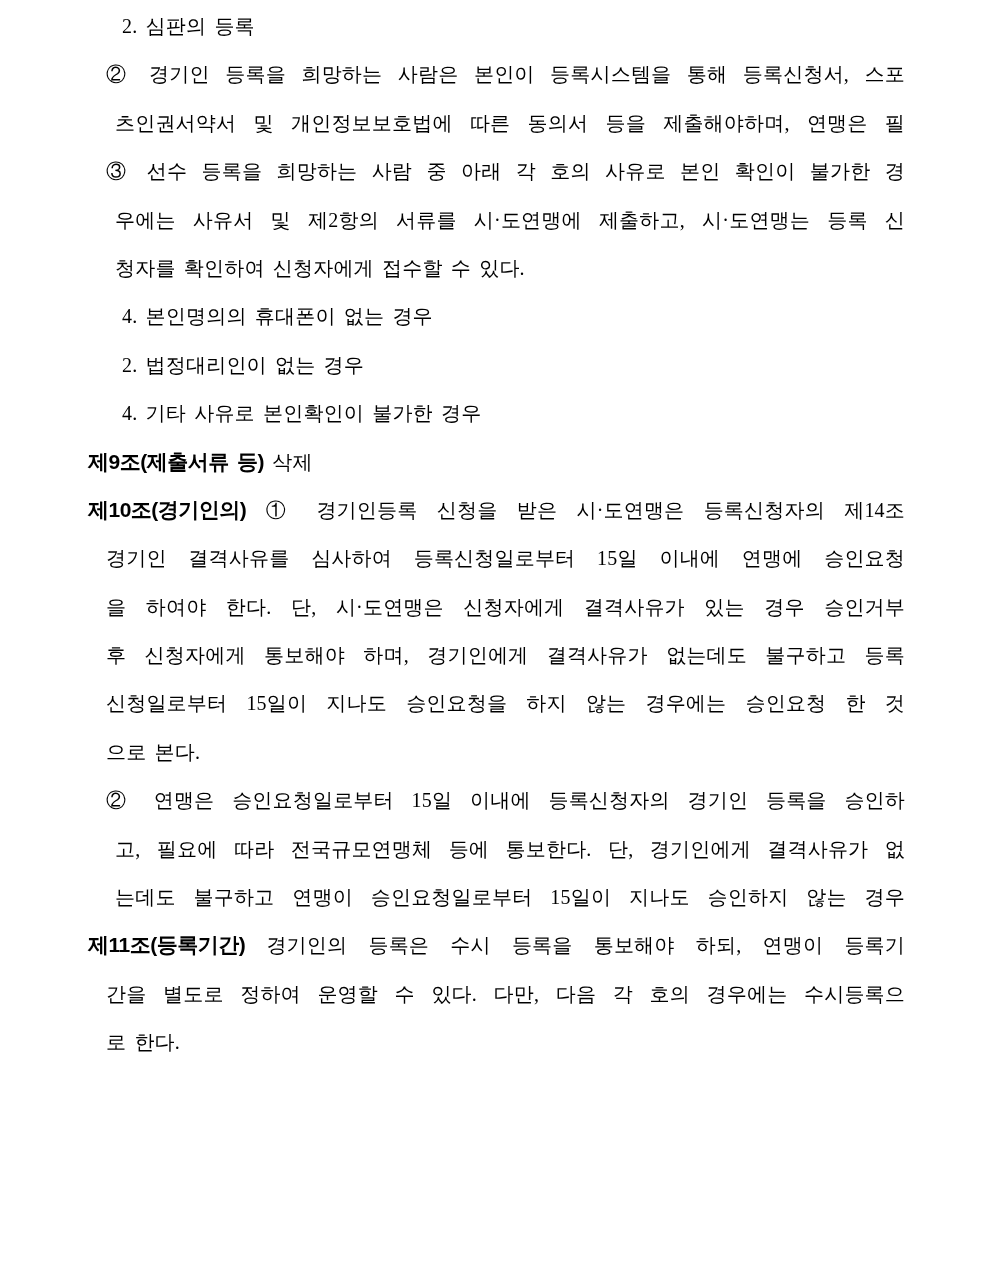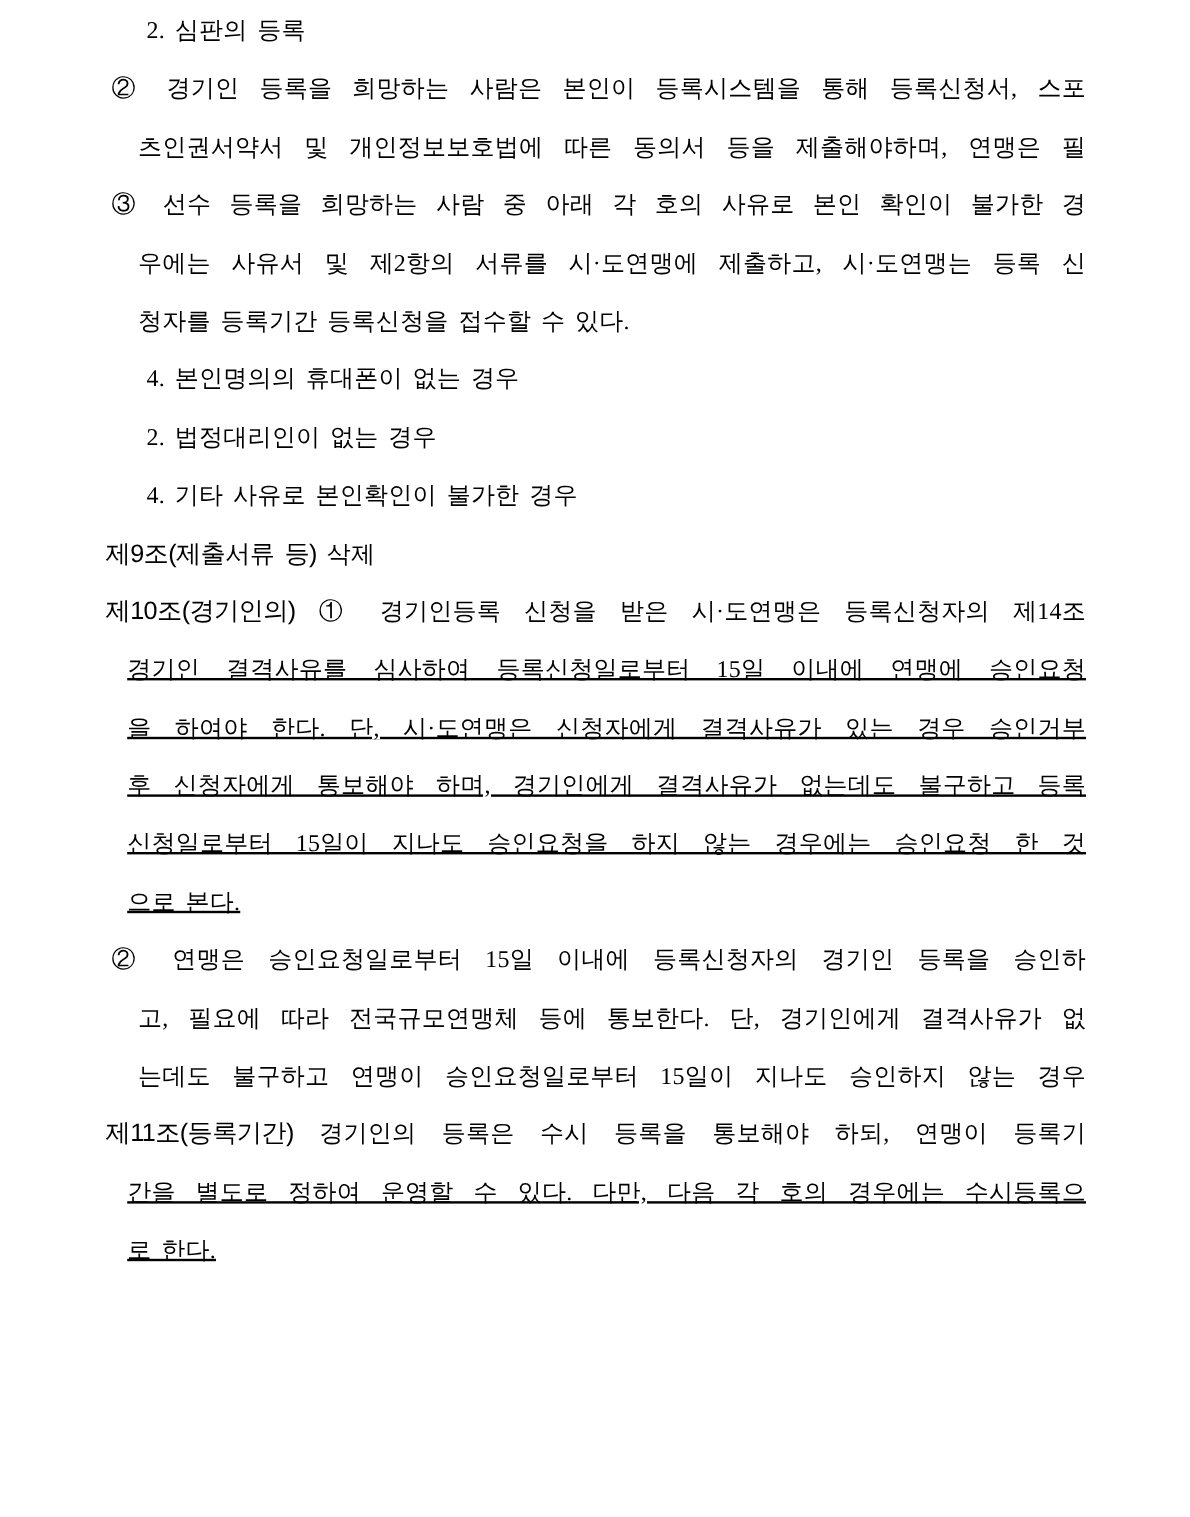--- a/index.html
+++ b/index.html
@@ -26,42 +26,42 @@
     line-height: 48.4px;
     font-size: 20px;
     word-spacing: 3px;
     letter-spacing: 0.2px;
   }
   
   .al-left { text-align: left; }
   .al-just { text-align: justify; text-align-last: justify; }
   
   .in-article { margin-left: 0; }     
-  .in-circled { margin-left: 5px; }   
-  .in-contb  { margin-left: 18px; text-decoration: underline; }   
+  .in-circled { margin-left: 18px; }   
+  .in-contb  { margin-left: 18px; }   
   .in-conta  { margin-left: 27px; }   
   .in-num    { margin-left: 34px; }   
   
   .head {
     font-family: "Liberation Sans", "DejaVu Sans", sans-serif;
-    font-weight: normal;
+    font-weight: bold;
     font-size: 21px;
     letter-spacing: -0.5px;
   }
 </style>
 </head>
 <body>
 
 <div class="page">
   <div class="line al-left in-num"><span>2. 심판의 등록</span></div>
   <div class="line al-just in-circled"><span>② 경기인 등록을 희망하는 사람은 본인이 등록시스템을 통해 등록신청서, 스포</span></div>
   <div class="line al-just in-conta"><span>츠인권서약서 및 개인정보보호법에 따른 동의서 등을 제출해야하며, 연맹은 필</span></div>
   <div class="line al-just in-circled"><span>③ 선수 등록을 희망하는 사람 중 아래 각 호의 사유로 본인 확인이 불가한 경</span></div>
   <div class="line al-just in-conta"><span>우에는 사유서 및 제2항의 서류를 시·도연맹에 제출하고, 시·도연맹는 등록 신</span></div>
-  <div class="line al-left in-conta"><span>청자를 등록기간 등록신청을 접수할 수 있다.</span></div>
+  <div class="line al-left in-conta"><span>청자를 확인하여 신청자에게 접수할 수 있다.</span></div>
   <div class="line al-left in-num"><span>4. 본인명의의 휴대폰이 없는 경우</span></div>
   <div class="line al-left in-num"><span>2. 법정대리인이 없는 경우</span></div>
   <div class="line al-left in-num"><span>4. 기타 사유로 본인확인이 불가한 경우</span></div>
   <div class="line al-left in-article"><span class="head">제9조(제출서류 등)</span><span> 삭제</span></div>
   <div class="line al-just in-article"><span class="head">제10조(경기인의)</span><span> ① 경기인등록 신청을 받은 시·도연맹은 등록신청자의 제14조</span></div>
   <div class="line al-just in-contb"><span>경기인 결격사유를 심사하여 등록신청일로부터 15일 이내에 연맹에 승인요청</span></div>
   <div class="line al-just in-contb"><span>을 하여야 한다. 단, 시·도연맹은 신청자에게 결격사유가 있는 경우 승인거부</span></div>
   <div class="line al-just in-contb"><span>후 신청자에게 통보해야 하며, 경기인에게 결격사유가 없는데도 불구하고 등록</span></div>
   <div class="line al-just in-contb"><span>신청일로부터 15일이 지나도 승인요청을 하지 않는 경우에는 승인요청 한 것</span></div>
   <div class="line al-left in-contb"><span>으로 본다.</span></div>

